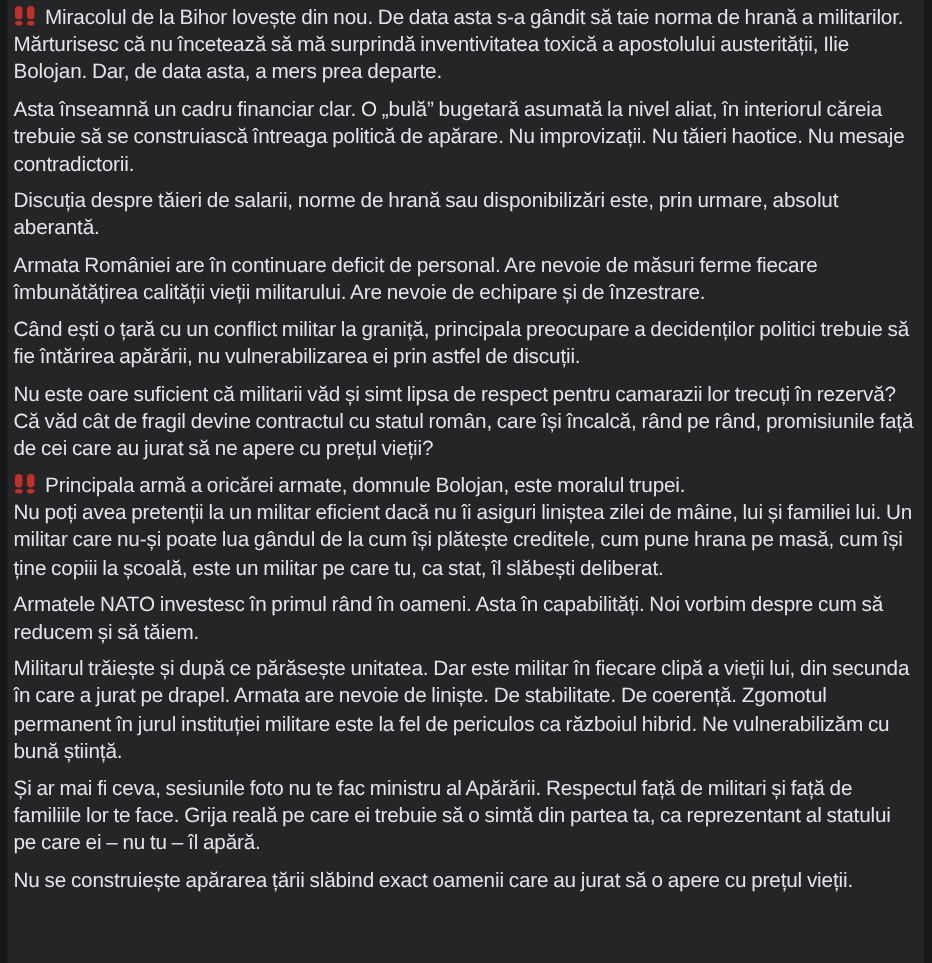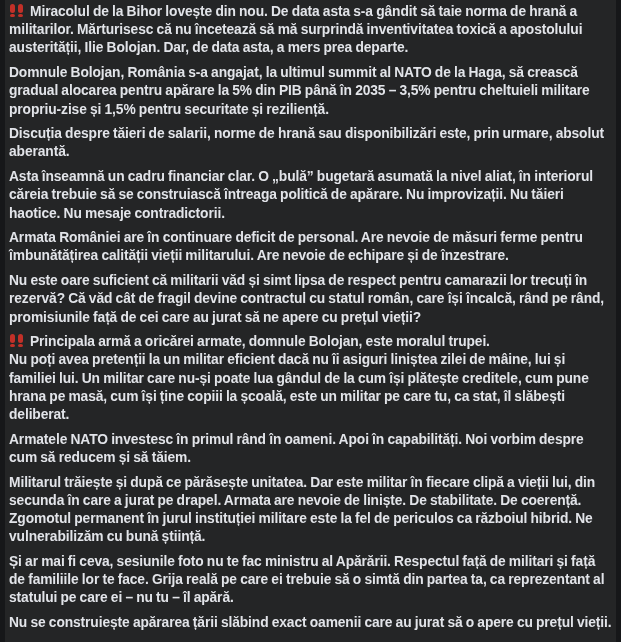--- a/index.html
+++ b/index.html
@@ -20,21 +20,20 @@
     background: #242526;
     padding: 3px 4px 0 4px;
     overflow: hidden;
     font-family: "Liberation Sans", "DejaVu Sans", sans-serif;
     font-size: 13.8px;
     line-height: 18.2px;
     letter-spacing: -0.1px;
     word-spacing: -0.5px;
     color: #e2e4e9;
     cursor: default;
-    font-weight: bold;
   }
   .post-card p {
     margin: 0 0 6.5px 0;
     white-space: pre-line; 
   }
   
   .dexcl {
     display: inline-block;
     position: relative;
     width: 17px;
@@ -69,35 +68,35 @@
     background: #c23028;
   }
 </style>
 </head>
 <body>
 
 <div class="post-card">
 
   <p><span class="dexcl"><i></i><i></i></span><span>Miracolul de la Bihor lovește din nou. De data asta s-a gândit să taie norma de hrană a militarilor. Mărturisesc că nu încetează să mă surprindă inventivitatea toxică a apostolului austerității, Ilie Bolojan. Dar, de data asta, a mers prea departe.</span></p>
 
-  <p><span>Domnule Bolojan, România s-a angajat, la ultimul summit al NATO de la Haga, să crească gradual alocarea pentru apărare la 5% din PIB până în 2035 – 3,5% pentru cheltuieli militare propriu-zise și 1,5% pentru securitate și reziliență.</span></p>
+
+  <p><span>Asta înseamnă un cadru financiar clar. O „bulă” bugetară asumată la nivel aliat, în interiorul căreia trebuie să se construiască întreaga politică de apărare. Nu improvizații. Nu tăieri haotice. Nu mesaje contradictorii.</span></p>
 
   <p><span>Discuția despre tăieri de salarii, norme de hrană sau disponibilizări este, prin urmare, absolut aberantă.</span></p>
 
-  <p><span>Asta înseamnă un cadru financiar clar. O „bulă” bugetară asumată la nivel aliat, în interiorul căreia trebuie să se construiască întreaga politică de apărare. Nu improvizații. Nu tăieri haotice. Nu mesaje contradictorii.</span></p>
+  <p><span>Armata României are în continuare deficit de personal. Are nevoie de măsuri ferme fiecare îmbunătățirea calității vieții militarului. Are nevoie de echipare și de înzestrare.</span></p>
 
-  <p><span>Armata României are în continuare deficit de personal. Are nevoie de măsuri ferme pentru îmbunătățirea calității vieții militarului. Are nevoie de echipare și de înzestrare.</span></p>
-
+  <p><span>Când ești o țară cu un conflict militar la graniță, principala preocupare a decidenților politici trebuie să fie întărirea apărării, nu vulnerabilizarea ei prin astfel de discuții.</span></p>
 
   <p><span>Nu este oare suficient că militarii văd și simt lipsa de respect pentru camarazii lor trecuți în rezervă? Că văd cât de fragil devine contractul cu statul român, care își încalcă, rând pe rând, promisiunile față de cei care au jurat să ne apere cu prețul vieții?</span></p>
 
   <p><span class="dexcl"><i></i><i></i></span><span>Principala armă a oricărei armate, domnule Bolojan, este moralul trupei.
 Nu poți avea pretenții la un militar eficient dacă nu îi asiguri liniștea zilei de mâine, lui și familiei lui. Un militar care nu-și poate lua gândul de la cum își plătește creditele, cum pune hrana pe masă, cum își ține copiii la școală, este un militar pe care tu, ca stat, îl slăbești deliberat.</span></p>
 
-  <p><span>Armatele NATO investesc în primul rând în oameni. Apoi în capabilități. Noi vorbim despre cum să reducem și să tăiem.</span></p>
+  <p><span>Armatele NATO investesc în primul rând în oameni. Asta în capabilități. Noi vorbim despre cum să reducem și să tăiem.</span></p>
 
   <p><span>Militarul trăiește și după ce părăsește unitatea. Dar este militar în fiecare clipă a vieții lui, din secunda în care a jurat pe drapel. Armata are nevoie de liniște. De stabilitate. De coerență. Zgomotul permanent în jurul instituției militare este la fel de periculos ca războiul hibrid. Ne vulnerabilizăm cu bună știință.</span></p>
 
   <p><span>Și ar mai fi ceva, sesiunile foto nu te fac ministru al Apărării. Respectul față de militari și față de familiile lor te face. Grija reală pe care ei trebuie să o simtă din partea ta, ca reprezentant al statului pe care ei – nu tu – îl apără.</span></p>
 
   <p><span>Nu se construiește apărarea țării slăbind exact oamenii care au jurat să o apere cu prețul vieții.</span></p>
 
 </div>
 
 </body></html>

